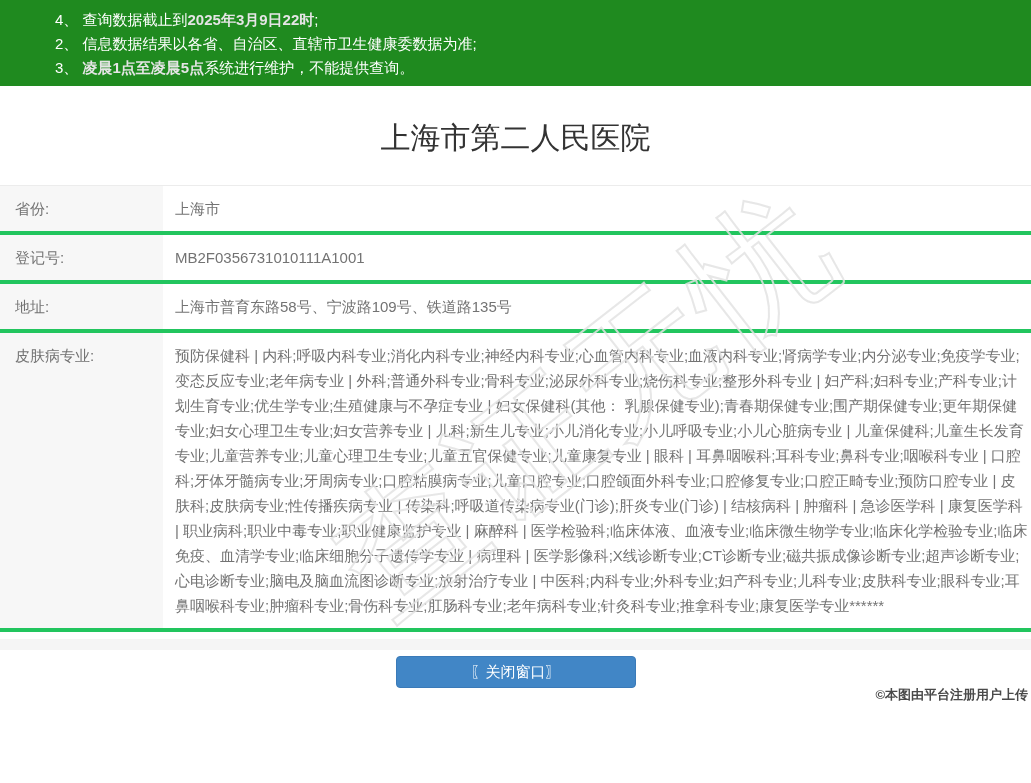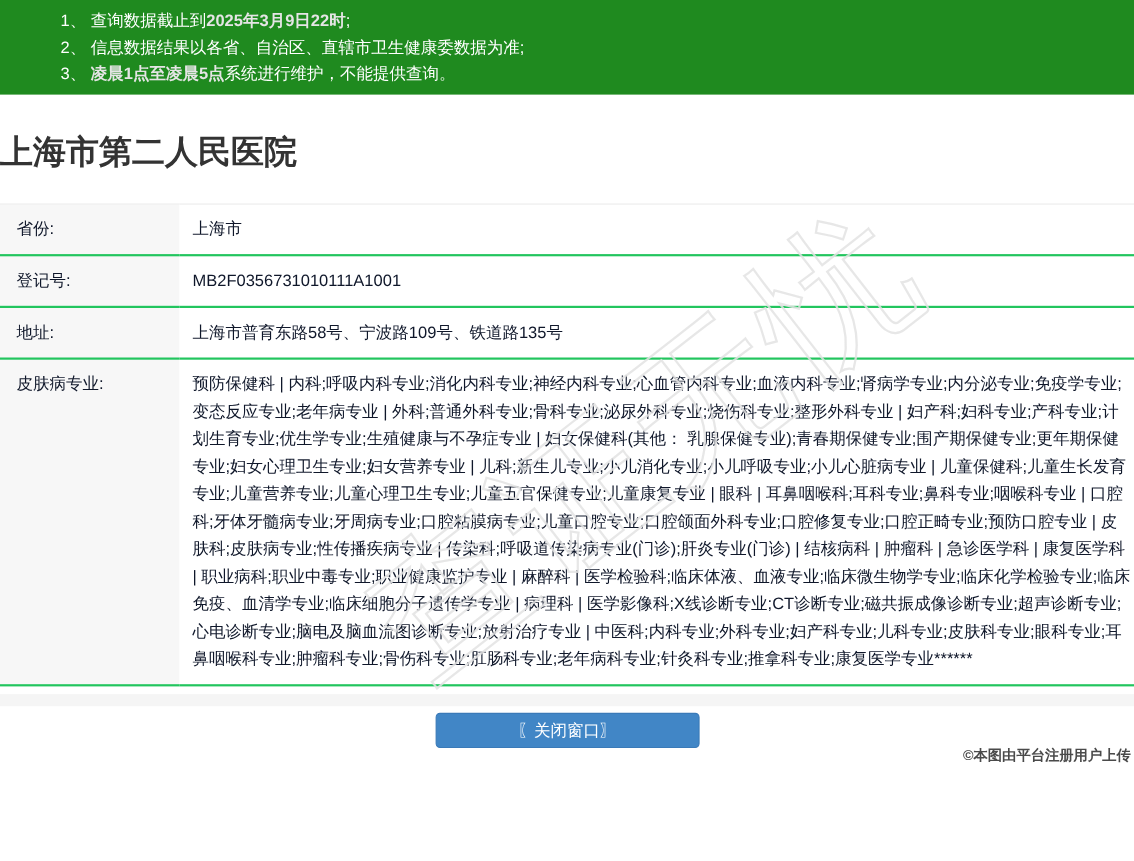--- a/index.html
+++ b/index.html
@@ -17,37 +17,37 @@
     background: #1f8a1f;
     color: #ffffff;
     padding: 8px 10px 6px 55px;
     font-size: 15px;
   }
   .notice-line { line-height: 24px; }
   .notice-line b { color: #e5e5e5; font-weight: bold; }
 
   
   .title {
-    text-align: left;
+    text-align: center;
     font-size: 30px;
-    font-weight: 700;
+    font-weight: 400;
     color: #333333;
     margin: 32px 0 26px 0;
   }
 
   
   .info-table {
     width: 100%;
     border-collapse: collapse;
     border-top: 1px solid #ececec;
   }
   .info-table td {
-    border-bottom: 2px solid #22c55e;
+    border-bottom: 4px solid #22c55e;
     font-size: 15px;
-    color: #0f172a;
+    color: #737373;
     vertical-align: top;
     line-height: 25px;
   }
   td.label {
     background: #f7f7f7;
     width: 163px;
     padding: 10px 10px 10px 15px;
     white-space: nowrap;
   }
   td.value {
@@ -103,21 +103,21 @@
     letter-spacing: 6px;
     pointer-events: none;
     z-index: 3;
     opacity: 0.85;
   }
 </style>
 </head>
 <body>
 
 <div class="banner">
-  <div class="notice-line"><span>1、 查询数据截止到</span><b>2025年3月9日22时</b><span>;</span></div>
+  <div class="notice-line"><span>4、 查询数据截止到</span><b>2025年3月9日22时</b><span>;</span></div>
   <div class="notice-line"><span>2、 信息数据结果以各省、自治区、直辖市卫生健康委数据为准;</span><b></b><span></span></div>
   <div class="notice-line"><span>3、 </span><b>凌晨1点至凌晨5点</b><span>系统进行维护，不能提供查询。</span></div>
 </div>
 
 <h1 class="title">上海市第二人民医院</h1>
 
 <table class="info-table">
   <tbody>
     <tr>
       <td class="label">省份:</td>

